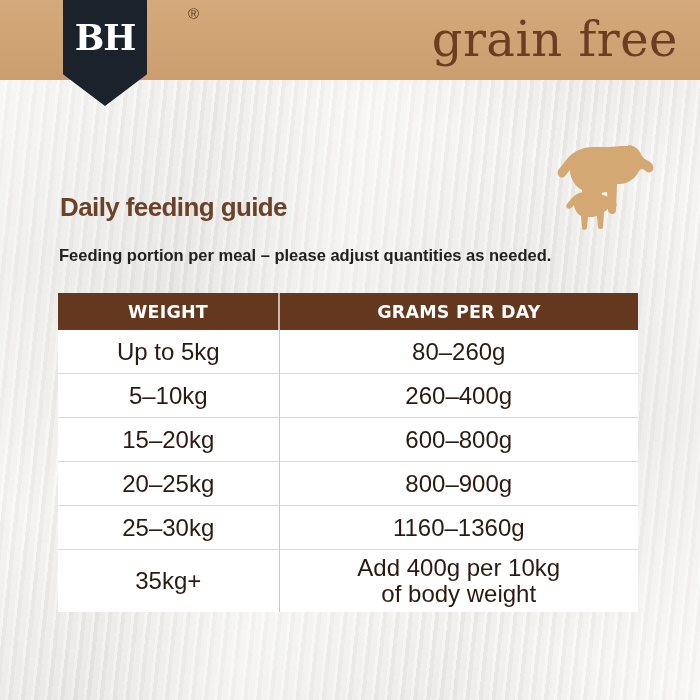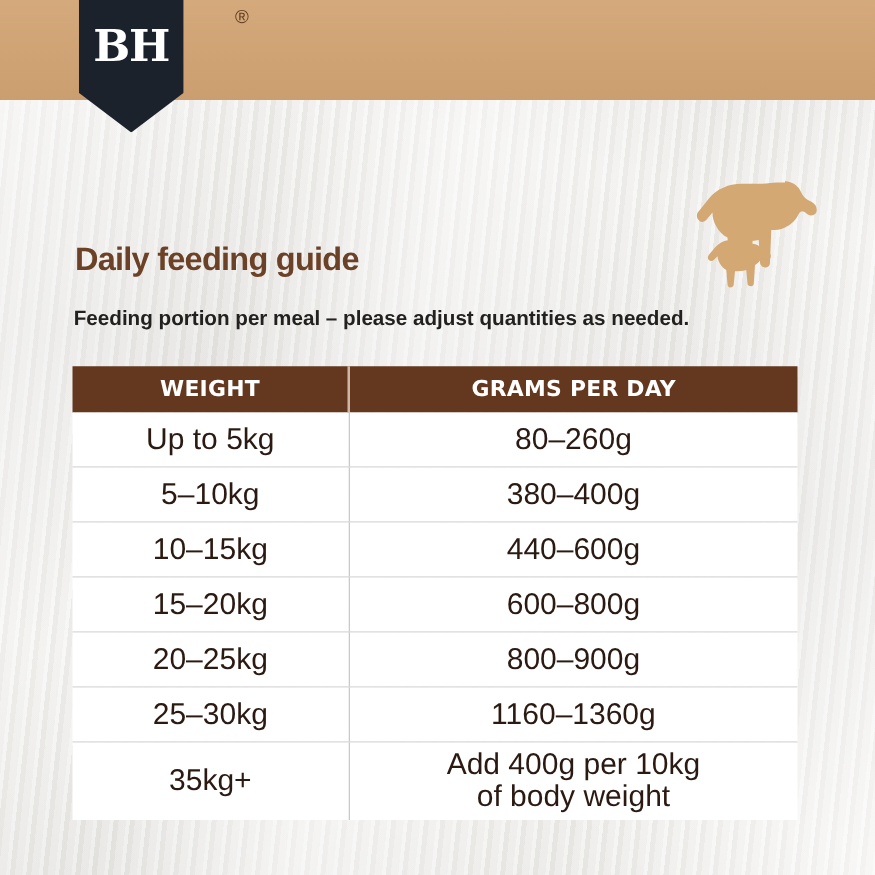--- a/index.html
+++ b/index.html
@@ -178,20 +178,21 @@
 </style>
 </head>
 <body>
 
 <div id="page">
 
   <div class="banner">
     <div class="banner-shade"></div>
   </div>
 
+  <div class="grain-free">grain free</div>
 
   <div class="logo-shield">
     <span class="logo-text">BH</span>
   </div>
   <div class="reg-mark">®</div>
 
   <div class="title">Daily feeding guide</div>
 
 
   <div class="note">Feeding portion per meal – please adjust quantities as needed.</div>
@@ -214,25 +215,21 @@
         <th class="col-grams">GRAMS PER DAY</th>
       </tr>
     </thead>
     <tbody>
       <tr>
         <td class="col-weight">Up to 5kg</td>
         <td class="col-grams">80–260g</td>
       </tr>
       <tr>
         <td class="col-weight">5–10kg</td>
-        <td class="col-grams">380–400g</td>
-      </tr>
-      <tr>
-        <td class="col-weight">10–15kg</td>
-        <td class="col-grams">440–600g</td>
+        <td class="col-grams">260–400g</td>
       </tr>
       <tr>
         <td class="col-weight">15–20kg</td>
         <td class="col-grams">600–800g</td>
       </tr>
       <tr>
         <td class="col-weight">20–25kg</td>
         <td class="col-grams">800–900g</td>
       </tr>
       <tr>

